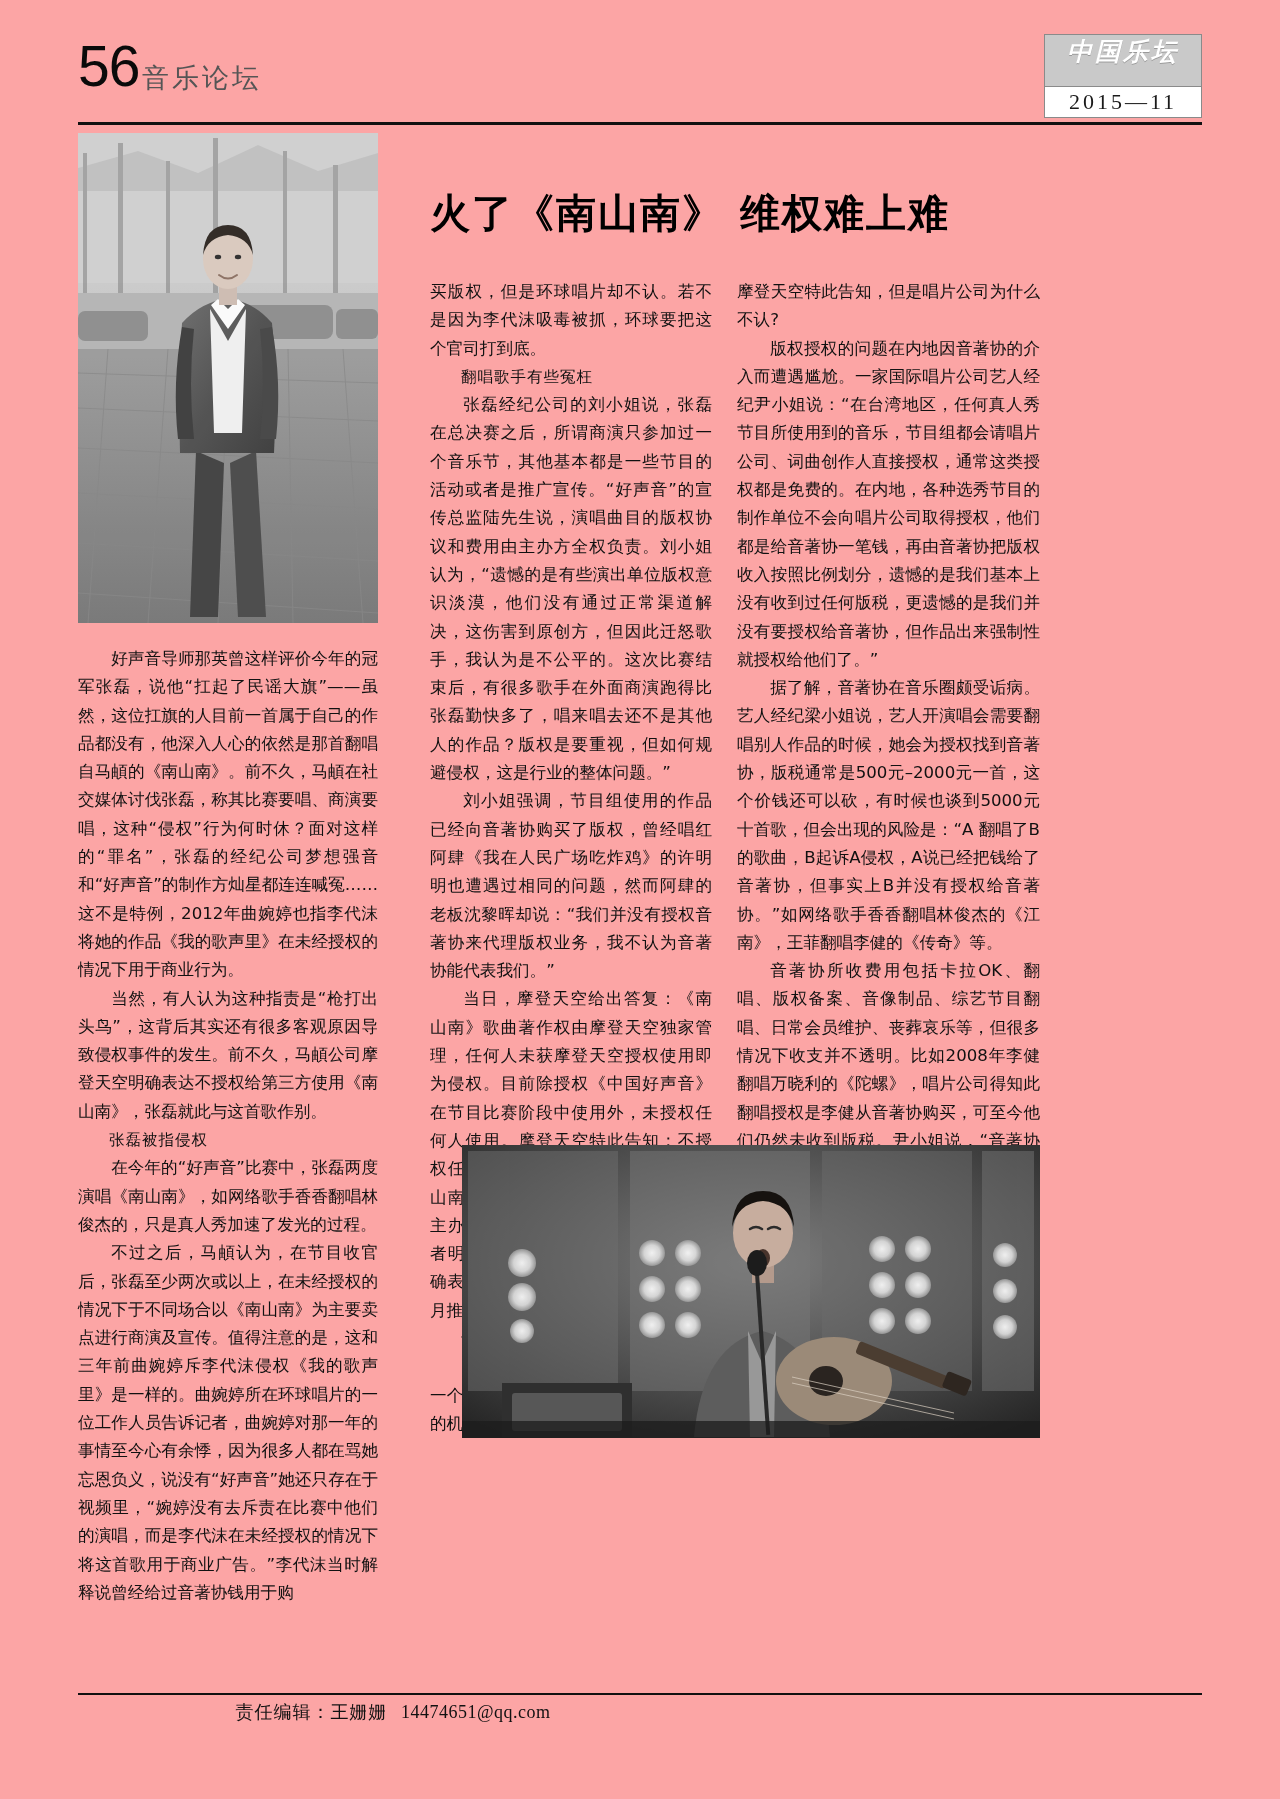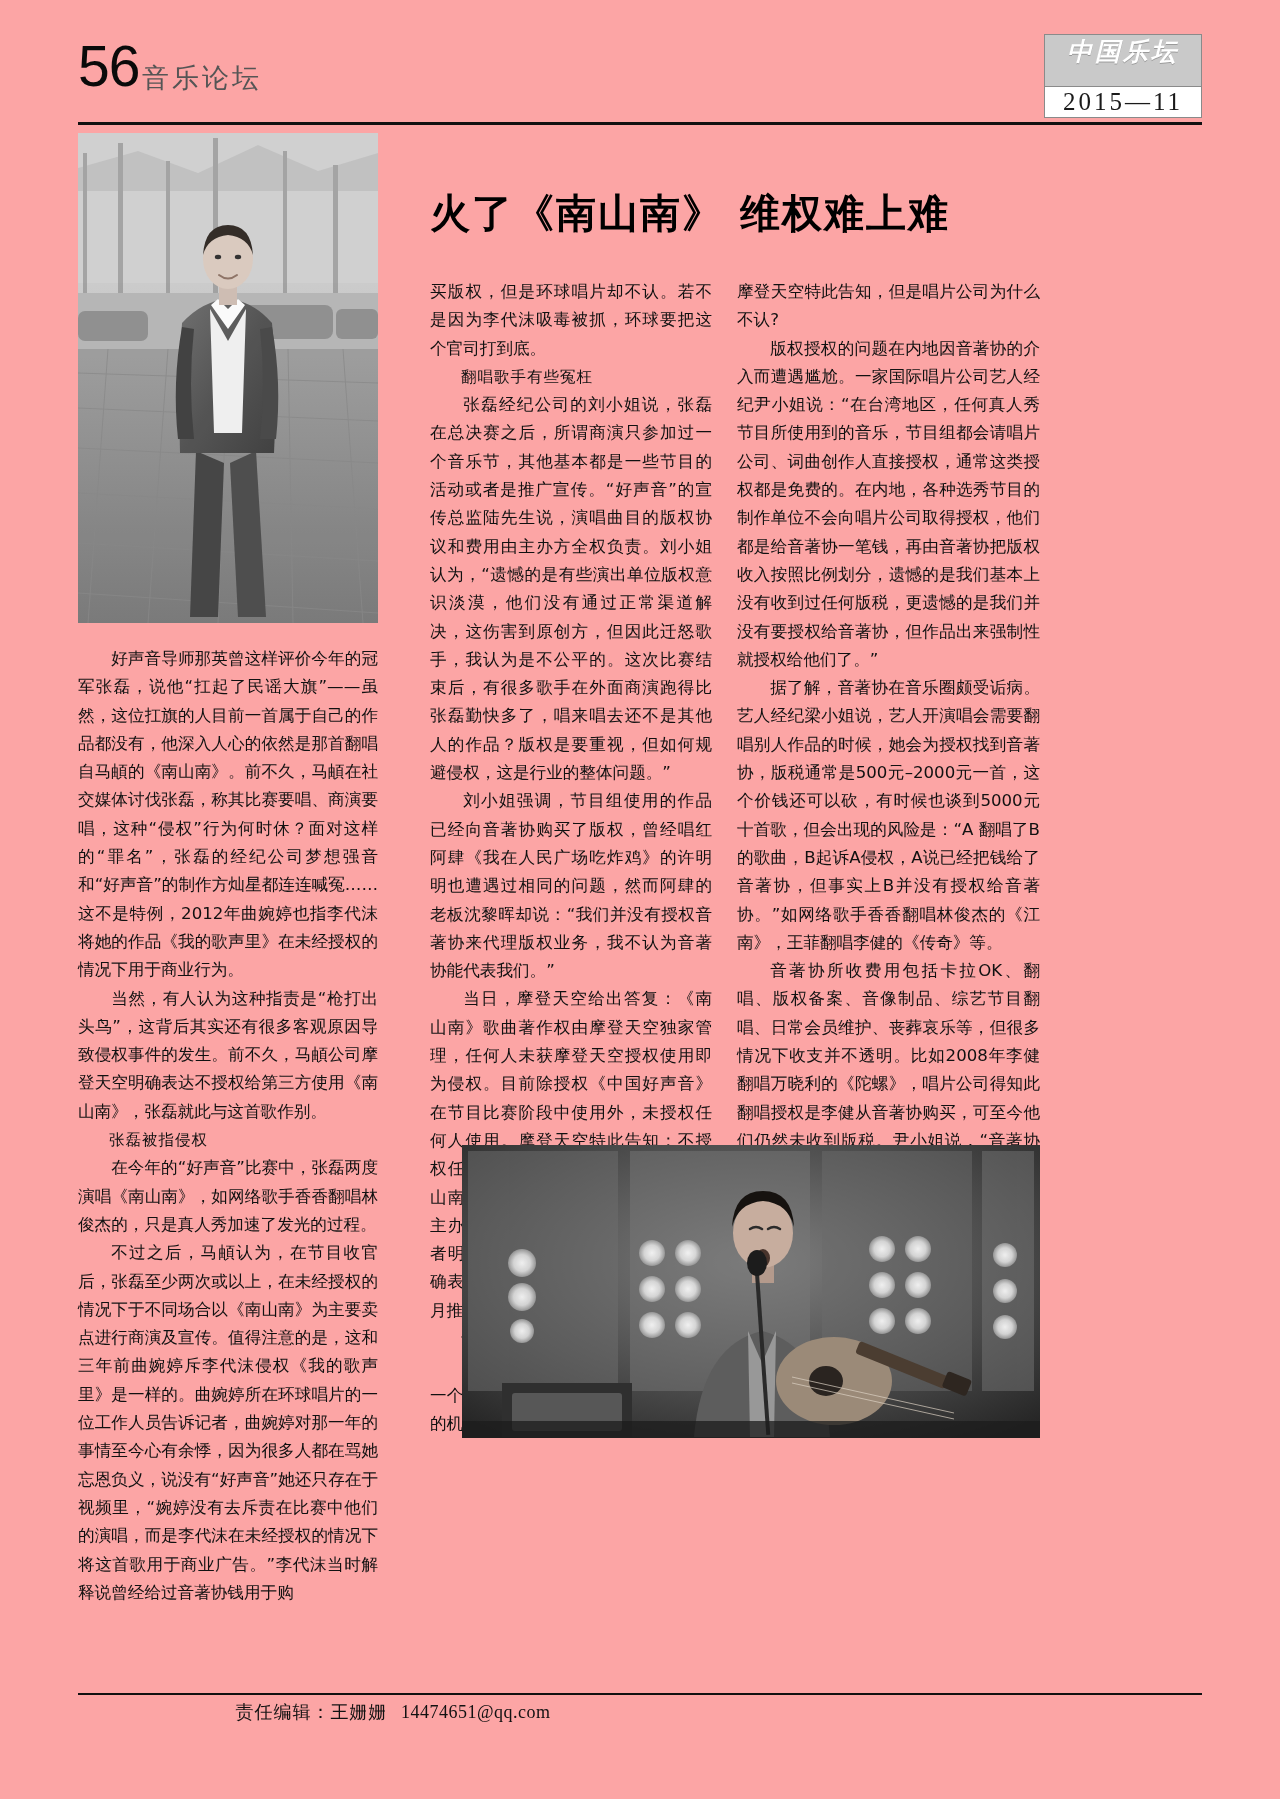--- a/index.html
+++ b/index.html
@@ -75,21 +75,21 @@
     text-shadow: 0 1px 0 #9a9a9a;
   }
   .logo-date {
     height: 30px;
     display: flex;
     align-items: center;
     justify-content: center;
   }
   .logo-date span {
     font-family: "Liberation Serif", serif;
-    font-size: 25px;
+    font-size: 22px;
     color: #1a1a1a;
     letter-spacing: 3px;
   }
 
   .header-rule {
     position: absolute;
     left: 78px;
     top: 122px;
     width: 1124px;
     height: 3px;

